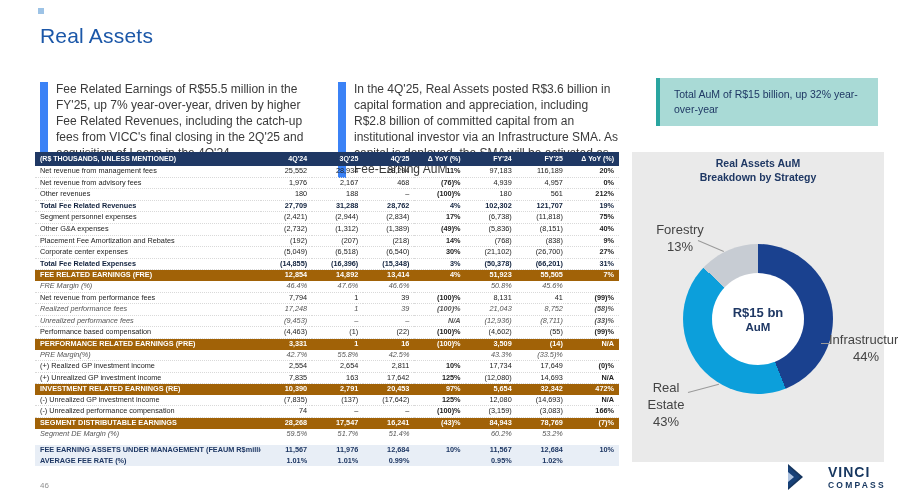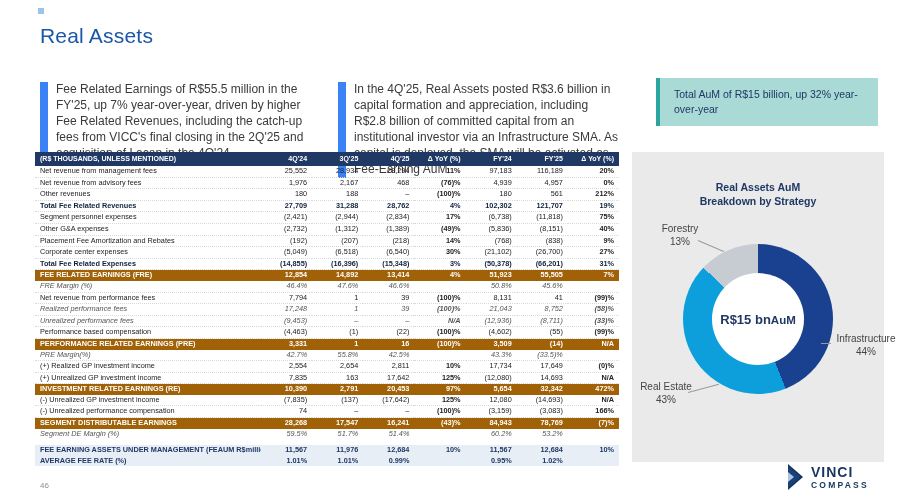--- a/index.html
+++ b/index.html
@@ -19,35 +19,35 @@
   thead th:first-child{text-align:left}
   td{font-size:7.3px;line-height:10.6px;padding:0 5px;text-align:right;white-space:nowrap;overflow:hidden;color:#222;border-bottom:1px dotted #D9D9D9}
   td:first-child{text-align:left}
   td:nth-child(5),td:nth-child(8){font-weight:bold}
   tr.row-bold td{font-weight:bold;color:#10213d}
   tr.row-italic td{font-style:italic;color:#555}
   tr.row-teal td{background:#a16207;color:#fff;font-weight:bold;border-bottom:none}
   tr.row-feaum td{background:#E8EEF6;color:#1F3864;font-weight:bold;border-bottom:none}
   tr.row-feaum.row-gap td{border-top:6px solid #fff}
   .chart-panel{position:absolute;left:632px;top:152px;width:252px;height:310px;background:#EAEAEA}
-  .chart-title{padding-top:28px;text-align:center;font-size:10.5px;font-weight:bold;color:#1F3864;line-height:1.35}
+  .chart-title{padding-top:4px;text-align:center;font-size:10.5px;font-weight:bold;color:#1F3864;line-height:1.35}
   .donut{position:absolute;left:51px;top:92px;width:150px;height:150px;border-radius:50%}
-  .hole{position:absolute;left:29px;top:29px;width:92px;height:92px;border-radius:50%;background:#fff;display:flex;flex-direction:row;align-items:center;justify-content:center}
+  .hole{position:absolute;left:29px;top:29px;width:92px;height:92px;border-radius:50%;background:#fff;display:flex;flex-direction:column;align-items:center;justify-content:center}
   .center-value{font-size:13px;font-weight:bold;color:#1F3864}
   .center-sub{font-size:11.5px;font-weight:bold;color:#1F3864;margin-top:1px}
-  .slice-label{position:absolute;font-size:10px;color:#444;line-height:1.3;text-align:center}
+  .slice-label{position:absolute;font-size:13px;color:#444;line-height:1.3;text-align:center}
   .lbl-forestry{left:22px;top:70px;width:52px}
   .lbl-infra{left:197px;top:180px;width:74px;text-align:center}
   .lbl-realestate{left:6px;top:228px;width:56px}
   .lead{position:absolute;height:1px;background:#9a9a9a;transform-origin:left center}
   .lead-f{left:66px;top:88px;width:28px;transform:rotate(23deg)}
   .lead-i{left:189px;top:191px;width:10px}
   .lead-r{left:56px;top:240px;width:32px;transform:rotate(-15deg)}
   .page-num{position:absolute;left:40px;top:481px;font-size:8px;color:#909090}
-  .logo{position:absolute;left:788px;top:464px;display:flex;align-items:center;gap:7px}
+  .logo{position:absolute;left:788px;top:464px;display:flex;align-items:center;gap:24px}
   .logo-vinci{font-size:14px;font-weight:bold;color:#16365F;letter-spacing:1px;line-height:1}
   .logo-compass{font-size:8.5px;font-weight:bold;color:#16365F;letter-spacing:2.2px;line-height:1;margin-top:2px}
 </style>
 </head>
 <body>
 
 <div class="slide">
 
   <div class="marker"></div>
   <h1 class="title">Real Assets</h1>

